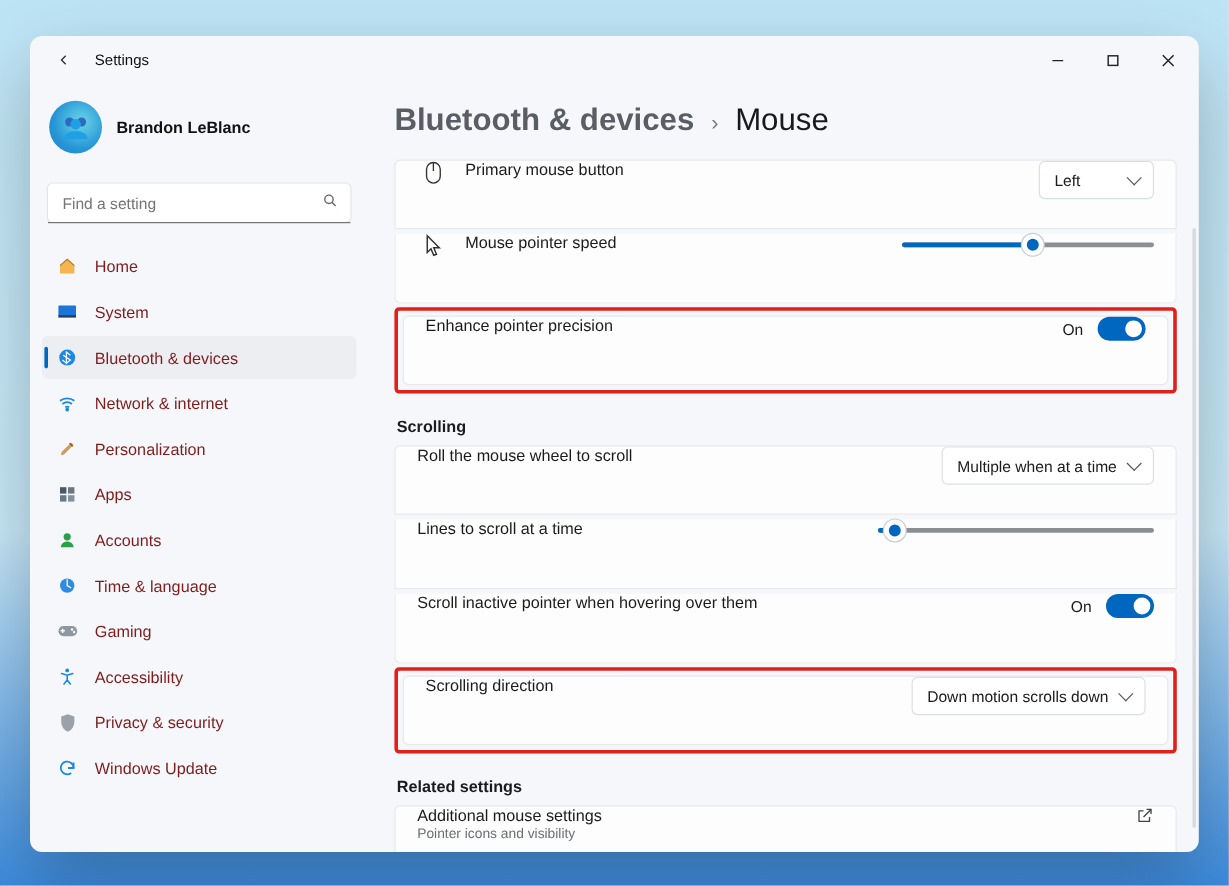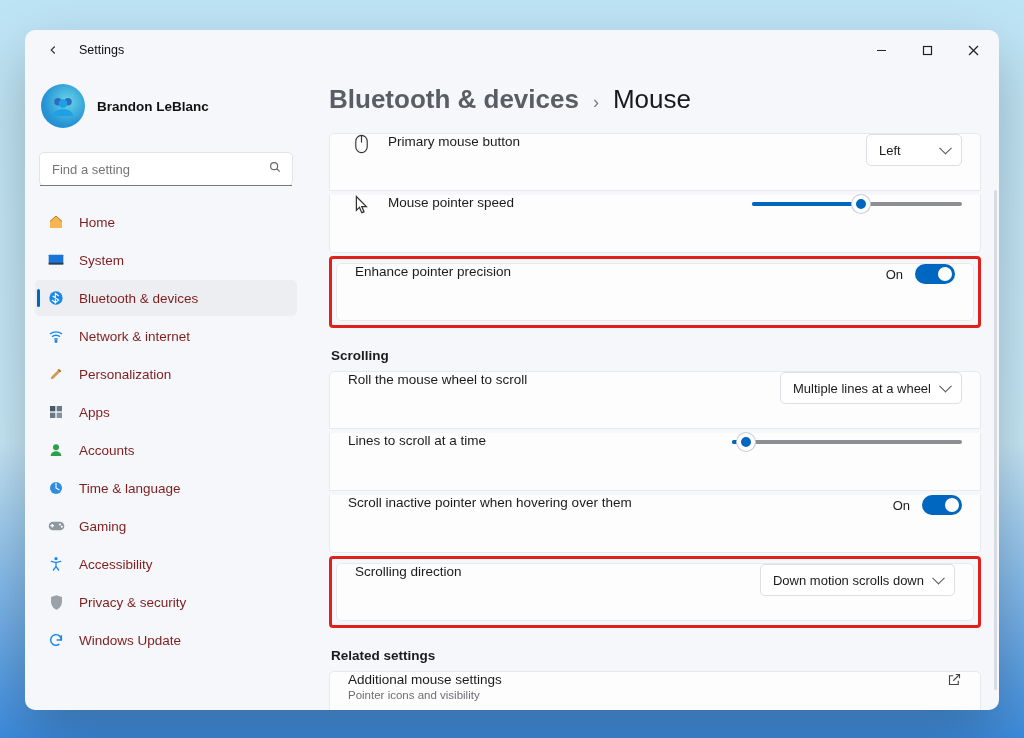--- a/index.html
+++ b/index.html
@@ -412,21 +412,21 @@
         </div>
       </div>
 
       <div class="section-head">Scrolling</div>
 
       <div class="group">
         <div class="card">
           <span class="clabel noicon">Roll the mouse wheel to scroll</span>
           <span class="cspacer"></span>
           <div class="select wide">
-            <span>Multiple lines at a wheel</span>
+            <span>Multiple when at a time</span>
           </div>
         </div>
 
         <div class="card">
           <span class="clabel noicon">Lines to scroll at a time</span>
           <span class="cspacer"></span>
           <div class="slider short">
             <div class="track"></div>
             <div class="fill" style="width:6%"></div>
             <div class="thumb" style="left:6%"></div>

